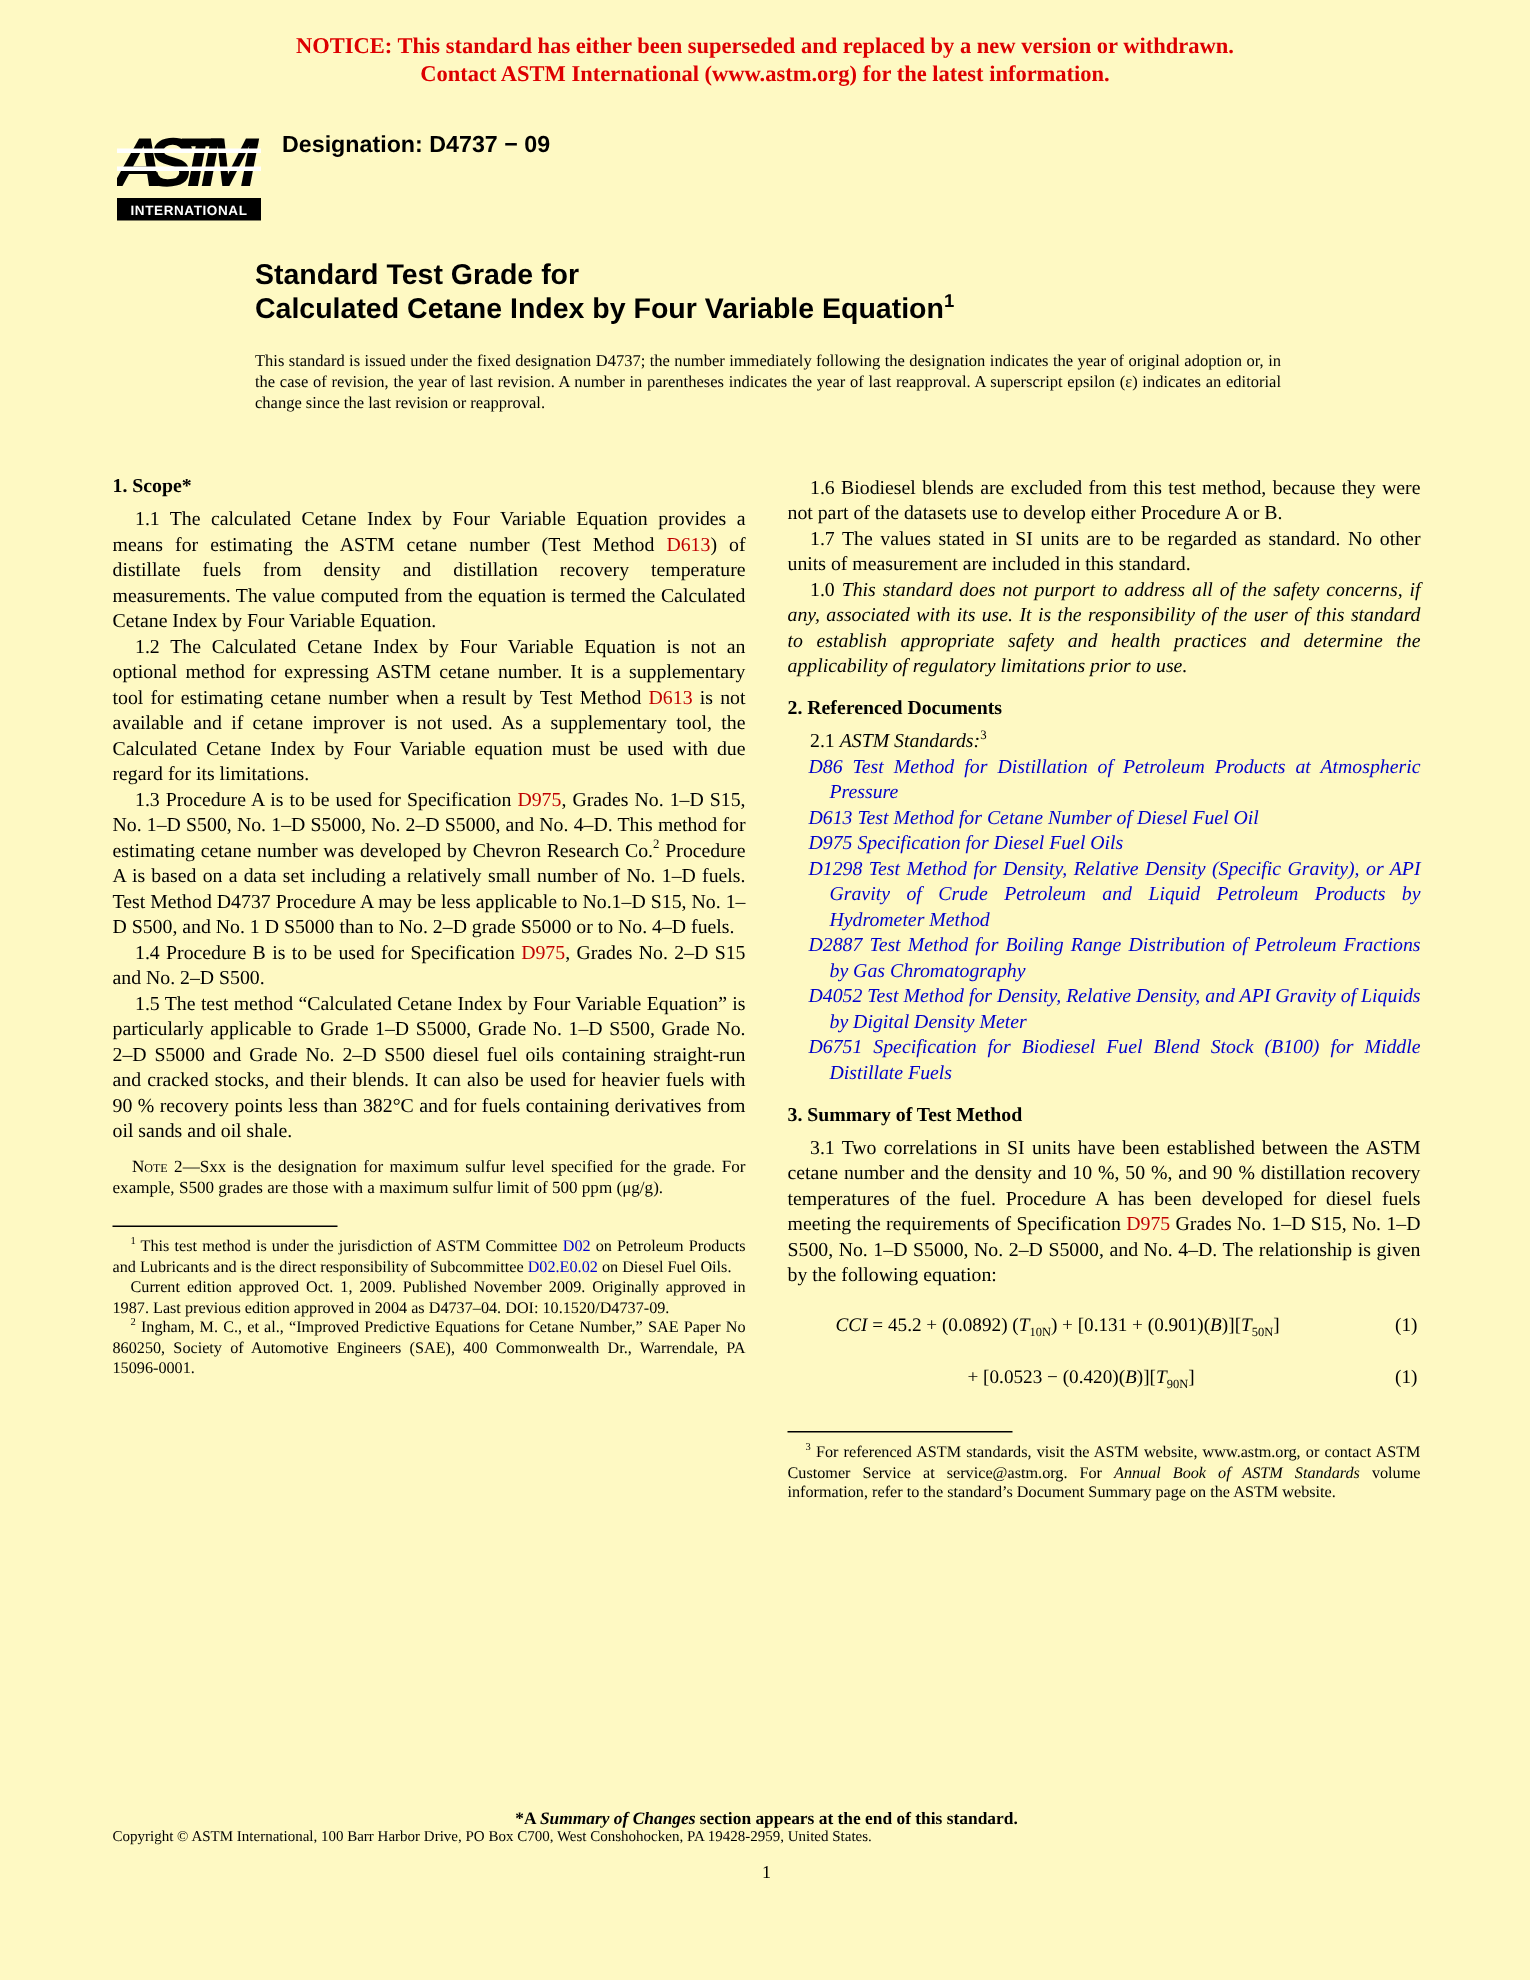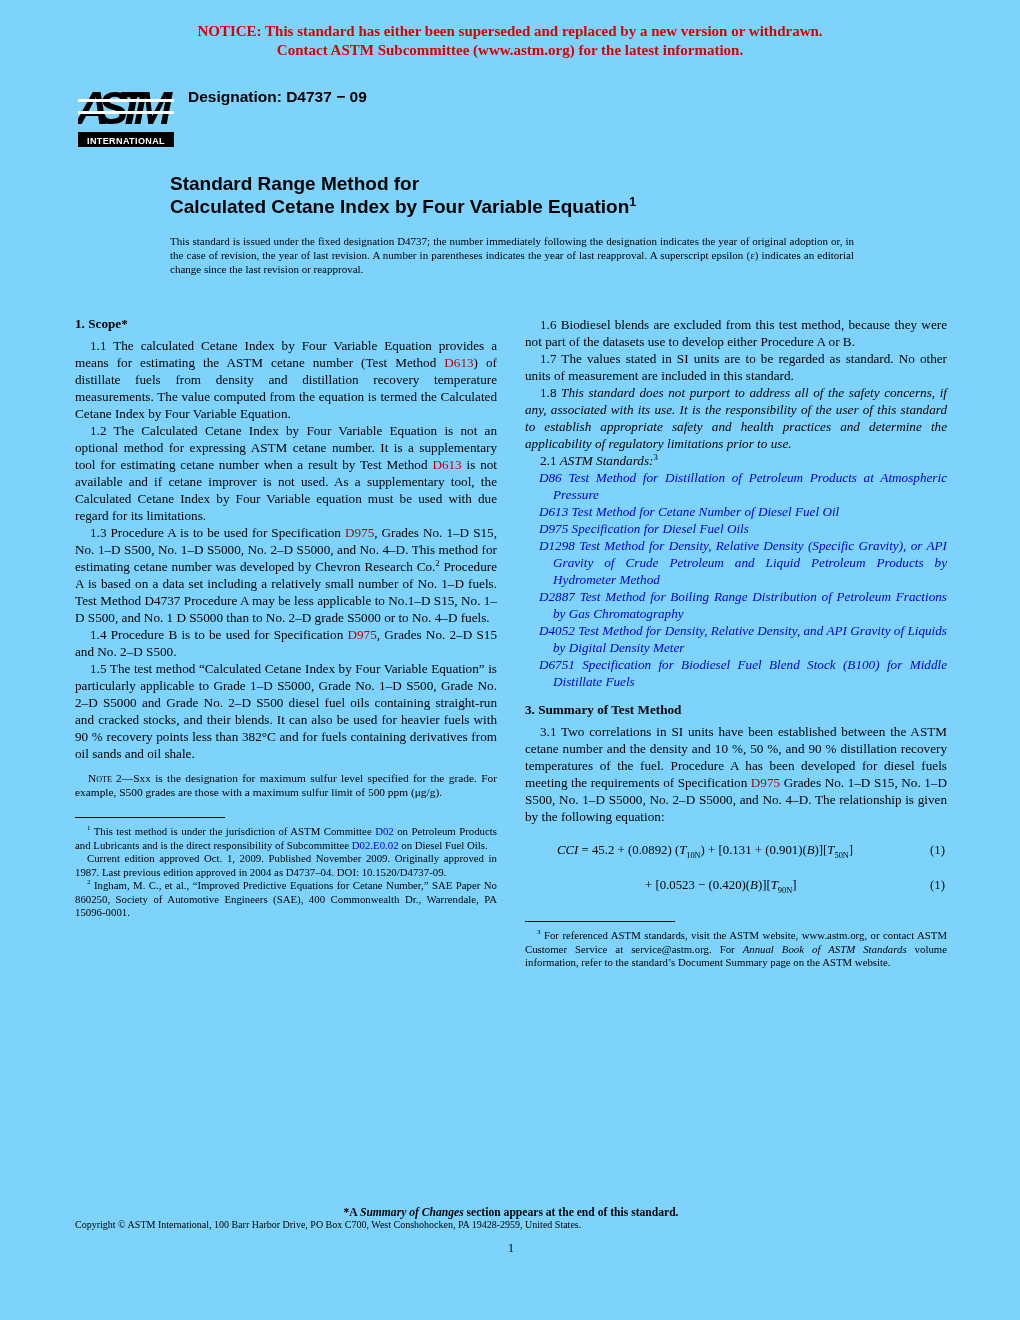--- a/index.html
+++ b/index.html
@@ -1,20 +1,20 @@
 <!DOCTYPE html>
 <html style="--notice-red: #dd0000; --link-red: #c00000; --link-blue: #0000cc;"><head>
 <meta charset="utf-8">
 <style>
   html, body { margin: 0; padding: 0; background: #ffffff; }
   .page {
     position: relative;
     width: 1020px;
     height: 1320px;
-    background: #7dd3fc;
+    background: #fef9c3;
     font-family: "Liberation Serif", serif;
     color: #000000;
     overflow: hidden;
   }
 
   
   .notice {
     position: absolute;
     top: 22px; left: 0; right: 0;
     text-align: center;
@@ -128,38 +128,38 @@
   a.lr { color: var(--link-red, #c00000); text-decoration: none; }
   a.lb { color: var(--link-blue, #0000cc); text-decoration: none; }
 </style>
 </head>
 <body>
 
 <div class="page">
 
   <div class="notice">
     <div>NOTICE: This standard has either been superseded and replaced by a new version or withdrawn.</div>
-    <div>Contact ASTM Subcommittee (www.astm.org) for the latest information.</div>
+    <div>Contact ASTM International (www.astm.org) for the latest information.</div>
   </div>
 
   <div class="header-row">
     <div class="logo">
       <svg width="96" height="84" viewBox="0 0 96 84" xmlns="http://www.w3.org/2000/svg">
         <text x="-2" y="52" font-size="46" font-weight="bold" font-style="italic" font-family="'Liberation Sans', sans-serif" fill="#000" textLength="96">ASTM</text>
         <rect x="0" y="27" width="96" height="3" fill="#fff"></rect>
         <rect x="0" y="39" width="96" height="3" fill="#fff"></rect>
         <rect x="0" y="60" width="96" height="15" fill="#000"></rect>
         <text x="48" y="71.5" font-size="9" font-weight="bold" font-family="'Liberation Sans', sans-serif" fill="#fff" text-anchor="middle" letter-spacing="0.4">INTERNATIONAL</text>
       </svg>
     </div>
     <div class="designation">Designation: D4737 − 09</div>
   </div>
 
   <div class="title-block">
-    <div class="title1">Standard Range Method for</div>
+    <div class="title1">Standard Test Grade for</div>
     <div class="title2"><span>Calculated Cetane Index by Four Variable Equation</span><span class="sup">1</span></div>
     <p class="issuance">This standard is issued under the fixed designation D4737; the number immediately following the designation indicates the year of original adoption or, in the case of revision, the year of last revision. A number in parentheses indicates the year of last reapproval. A superscript epsilon (ε) indicates an editorial change since the last revision or reapproval.</p>
   </div>
 
   <div class="columns">
 
     <div class="col">
       <h3 class="sect first">1. Scope*</h3>
       <p class="body"><span>1.1 The calculated Cetane Index by Four Variable Equation provides a means for estimating the ASTM cetane number (Test Method </span><a class="lr">D613</a><span>) of distillate fuels from density and distillation recovery temperature measurements. The value computed from the equation is termed the Calculated Cetane Index by Four Variable Equation.</span></p>
       <p class="body"><span>1.2 The Calculated Cetane Index by Four Variable Equation is not an optional method for expressing ASTM cetane number. It is a supplementary tool for estimating cetane number when a result by Test Method </span><a class="lr">D613</a><span> is not available and if cetane improver is not used. As a supplementary tool, the Calculated Cetane Index by Four Variable equation must be used with due regard for its limitations.</span></p>
@@ -172,22 +172,23 @@
         <div class="fn-rule"></div>
         <p class="fn"><span class="sup">1</span><span> This test method is under the jurisdiction of ASTM Committee </span><a class="lb">D02</a><span> on Petroleum Products and Lubricants and is the direct responsibility of Subcommittee </span><a class="lb">D02.E0.02</a><span> on Diesel Fuel Oils.</span></p>
         <p class="fn">Current edition approved Oct. 1, 2009. Published November 2009. Originally approved in 1987. Last previous edition approved in 2004 as D4737–04. DOI: 10.1520/D4737-09.</p>
         <p class="fn"><span class="sup">2</span><span> Ingham, M. C., et al., “Improved Predictive Equations for Cetane Number,” SAE Paper No 860250, Society of Automotive Engineers (SAE), 400 Commonwealth Dr., Warrendale, PA 15096-0001.</span></p>
       </div>
     </div>
 
     <div class="col">
       <p class="body"><span>1.6 Biodiesel blends are excluded from this test method, because they were not part of the datasets use to develop either Procedure A or B.</span></p>
       <p class="body"><span>1.7 The values stated in SI units are to be regarded as standard. No other units of measurement are included in this standard.</span></p>
-      <p class="body"><span>1.8 </span><span class="i">This standard does not purport to address all of the safety concerns, if any, associated with its use. It is the responsibility of the user of this standard to establish appropriate safety and health practices and determine the applicability of regulatory limitations prior to use.</span></p>
-
+      <p class="body"><span>1.0 </span><span class="i">This standard does not purport to address all of the safety concerns, if any, associated with its use. It is the responsibility of the user of this standard to establish appropriate safety and health practices and determine the applicability of regulatory limitations prior to use.</span></p>
+
+      <h3 class="sect">2. Referenced Documents</h3>
       <p class="body"><span>2.1 </span><span class="i">ASTM Standards:</span><span class="sup">3</span></p>
       <div class="ref"><a class="lb">D86 Test Method for Distillation of Petroleum Products at Atmospheric Pressure</a></div>
       <div class="ref"><a class="lb">D613 Test Method for Cetane Number of Diesel Fuel Oil</a></div>
       <div class="ref"><a class="lb">D975 Specification for Diesel Fuel Oils</a></div>
       <div class="ref"><a class="lb">D1298 Test Method for Density, Relative Density (Specific Gravity), or API Gravity of Crude Petroleum and Liquid Petroleum Products by Hydrometer Method</a></div>
       <div class="ref"><a class="lb">D2887 Test Method for Boiling Range Distribution of Petroleum Fractions by Gas Chromatography</a></div>
       <div class="ref"><a class="lb">D4052 Test Method for Density, Relative Density, and API Gravity of Liquids by Digital Density Meter</a></div>
       <div class="ref"><a class="lb">D6751 Specification for Biodiesel Fuel Blend Stock (B100) for Middle Distillate Fuels</a></div>
 
       <h3 class="sect">3. Summary of Test Method</h3>

